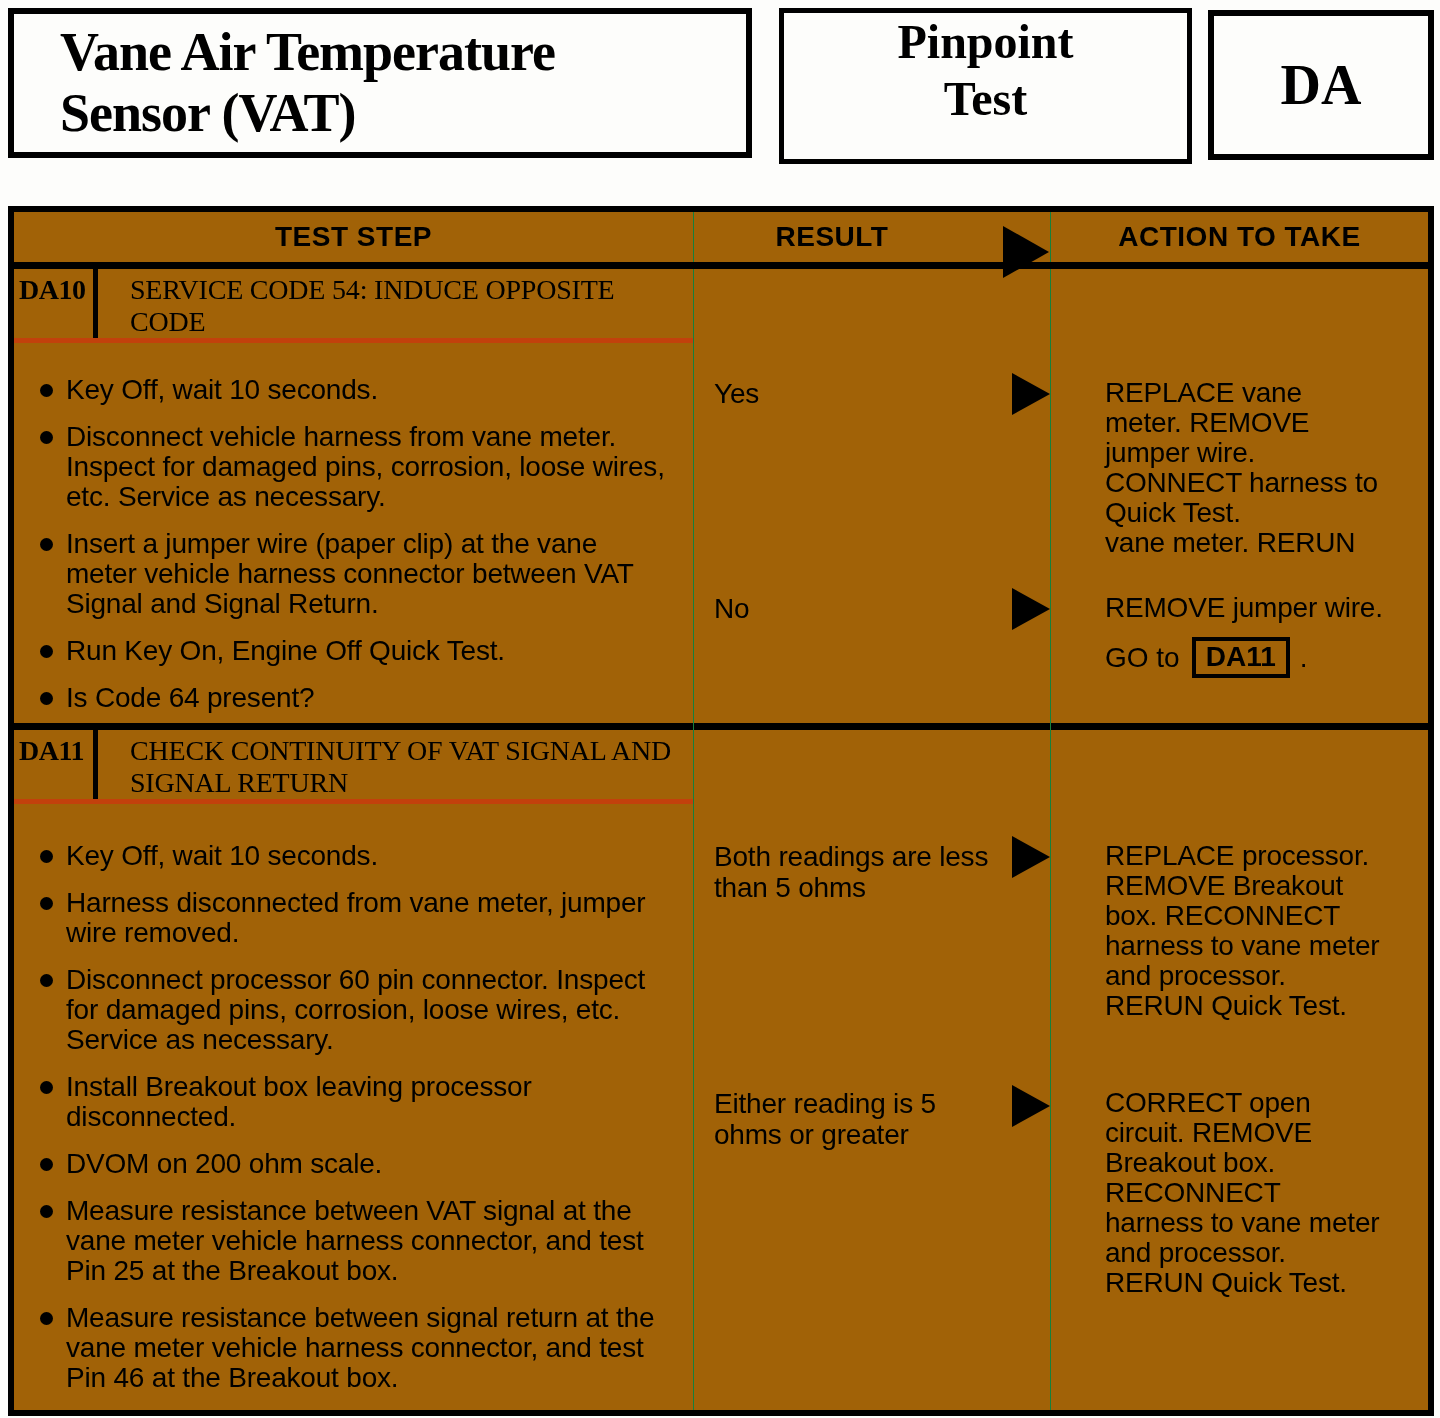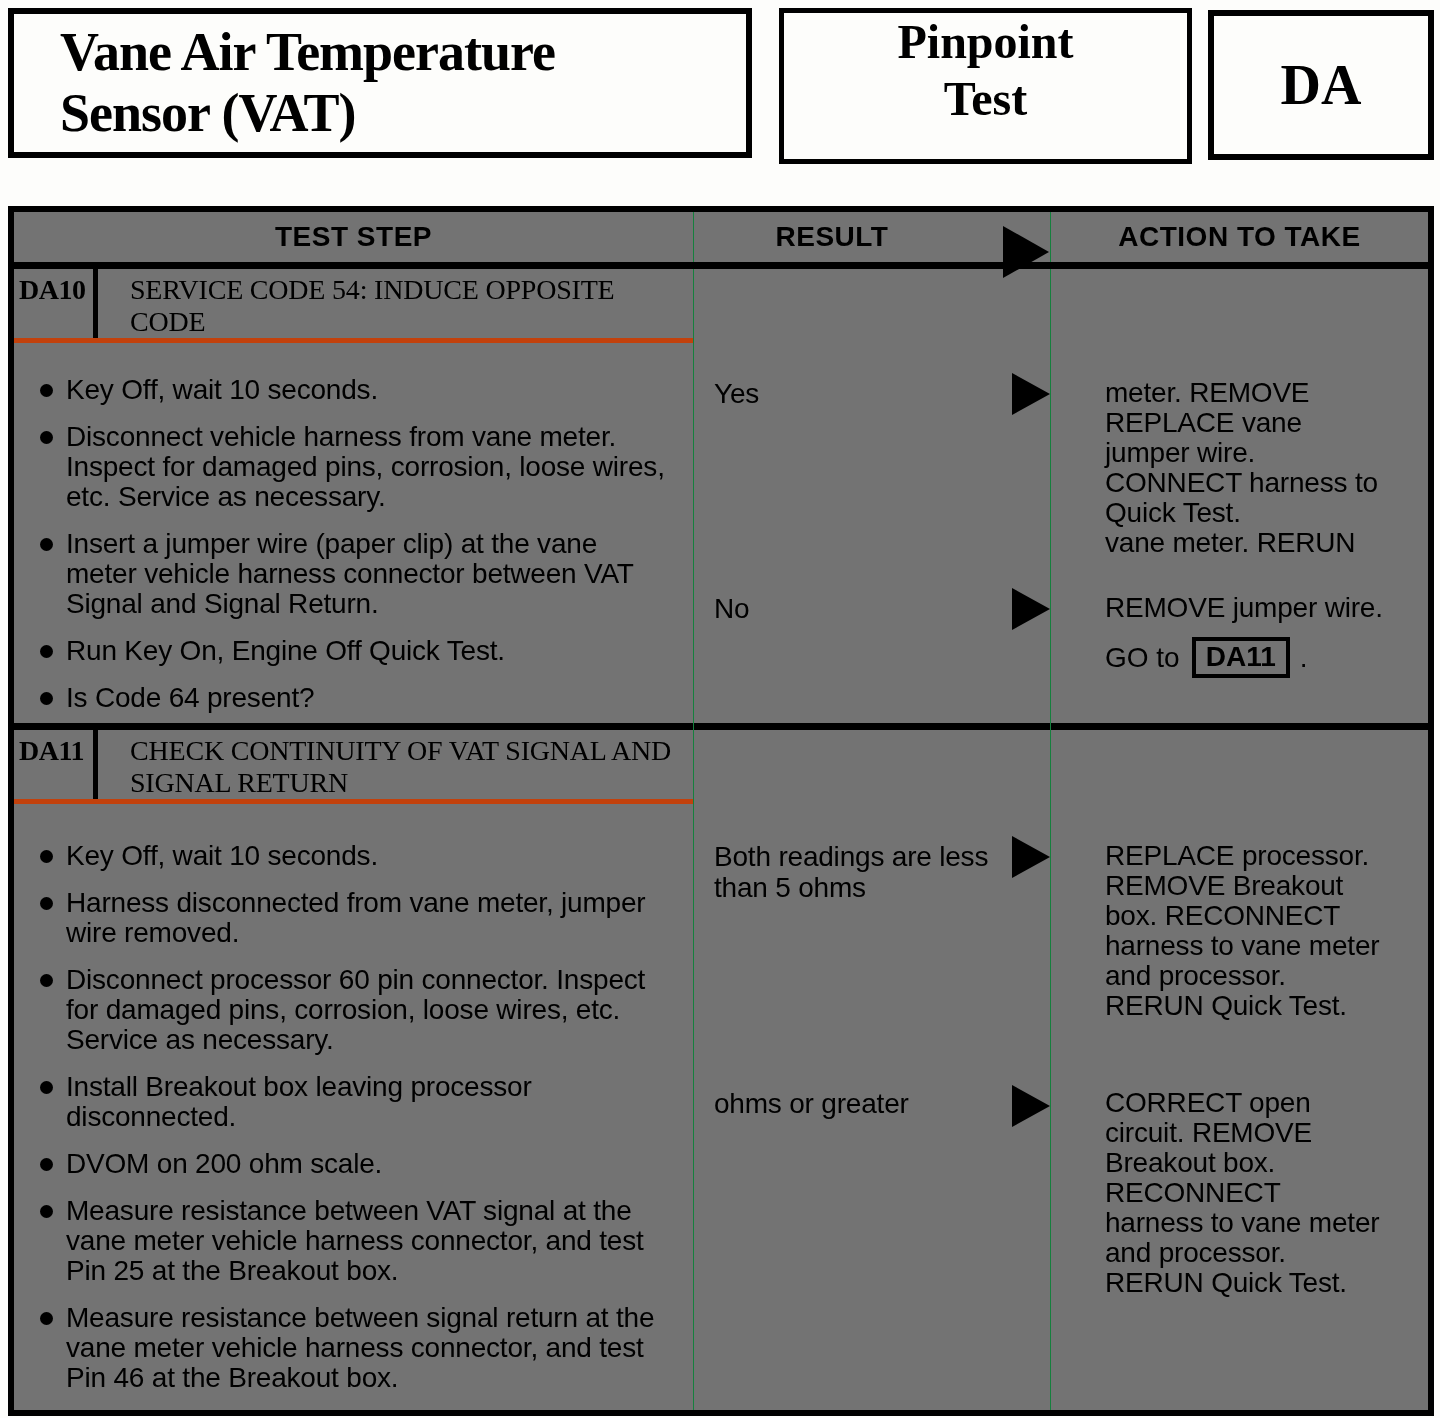--- a/index.html
+++ b/index.html
@@ -30,21 +30,21 @@
   .code-box {
     left:1208px; top:10px; width:226px; height:150px;
     display:flex; align-items:center; justify-content:center;
   }
   .code-box .line {
     font-family:"Liberation Serif", serif; font-weight:bold; font-size:56px;
   }
   
   .ptable {
     position:absolute; left:8px; top:206px; width:1426px; height:1210px;
-    border:6px solid #000; display:flex; flex-direction:column; background:#737373;
+    border:6px solid #000; display:flex; flex-direction:column; background:#a16207;
   }
   .grid3 { display:grid; grid-template-columns:679px 357px 378px; }
   .cell-result, .cell-action { border-left:1px solid #15803d; position:relative; }
   
   .thead { height:83px; border-bottom:7px solid #000; }
   .thead > div {
     display:flex; align-items:center; justify-content:center;
     font-weight:bold; font-size:28px; letter-spacing:.5px;
   }
   .thead .cell-result { padding-right:80px; }
@@ -150,22 +150,22 @@
             <div class="res-line">Yes</div>
           </div>
           <span class="res-arrow arr-a"></span>
           <div class="res-block pos-b">
             <div class="res-line">No</div>
           </div>
           <span class="res-arrow arr-b"></span>
         </div>
         <div class="cell-action">
           <div class="act-block pos-a">
+            <div class="act-line">REPLACE vane</div>
             <div class="act-line">meter. REMOVE</div>
-            <div class="act-line">REPLACE vane</div>
             <div class="act-line">jumper wire.</div>
             <div class="act-line">CONNECT harness to</div>
             <div class="act-line">Quick Test.</div>
             <div class="act-line">vane meter. RERUN</div>
           </div>
           <div class="act-block pos-b">
             <div class="act-line">REMOVE jumper wire.</div>
             <div class="goto-line">
               <span>GO to</span>
               <span class="goto-box">DA11</span>
@@ -197,20 +197,21 @@
             <li>Measure resistance between signal return at the vane meter vehicle harness connector, and test Pin 46 at the Breakout box.</li>
           </ul>
         </div>
         <div class="cell-result">
           <div class="res-block pos-a">
             <div class="res-line">Both readings are less</div>
             <div class="res-line">than 5 ohms</div>
           </div>
           <span class="res-arrow arr-a"></span>
           <div class="res-block pos-b">
+            <div class="res-line">Either reading is 5</div>
             <div class="res-line">ohms or greater</div>
           </div>
           <span class="res-arrow arr-b"></span>
         </div>
         <div class="cell-action">
           <div class="act-block pos-a">
             <div class="act-line">REPLACE processor.</div>
             <div class="act-line">REMOVE Breakout</div>
             <div class="act-line">box. RECONNECT</div>
             <div class="act-line">harness to vane meter</div>

